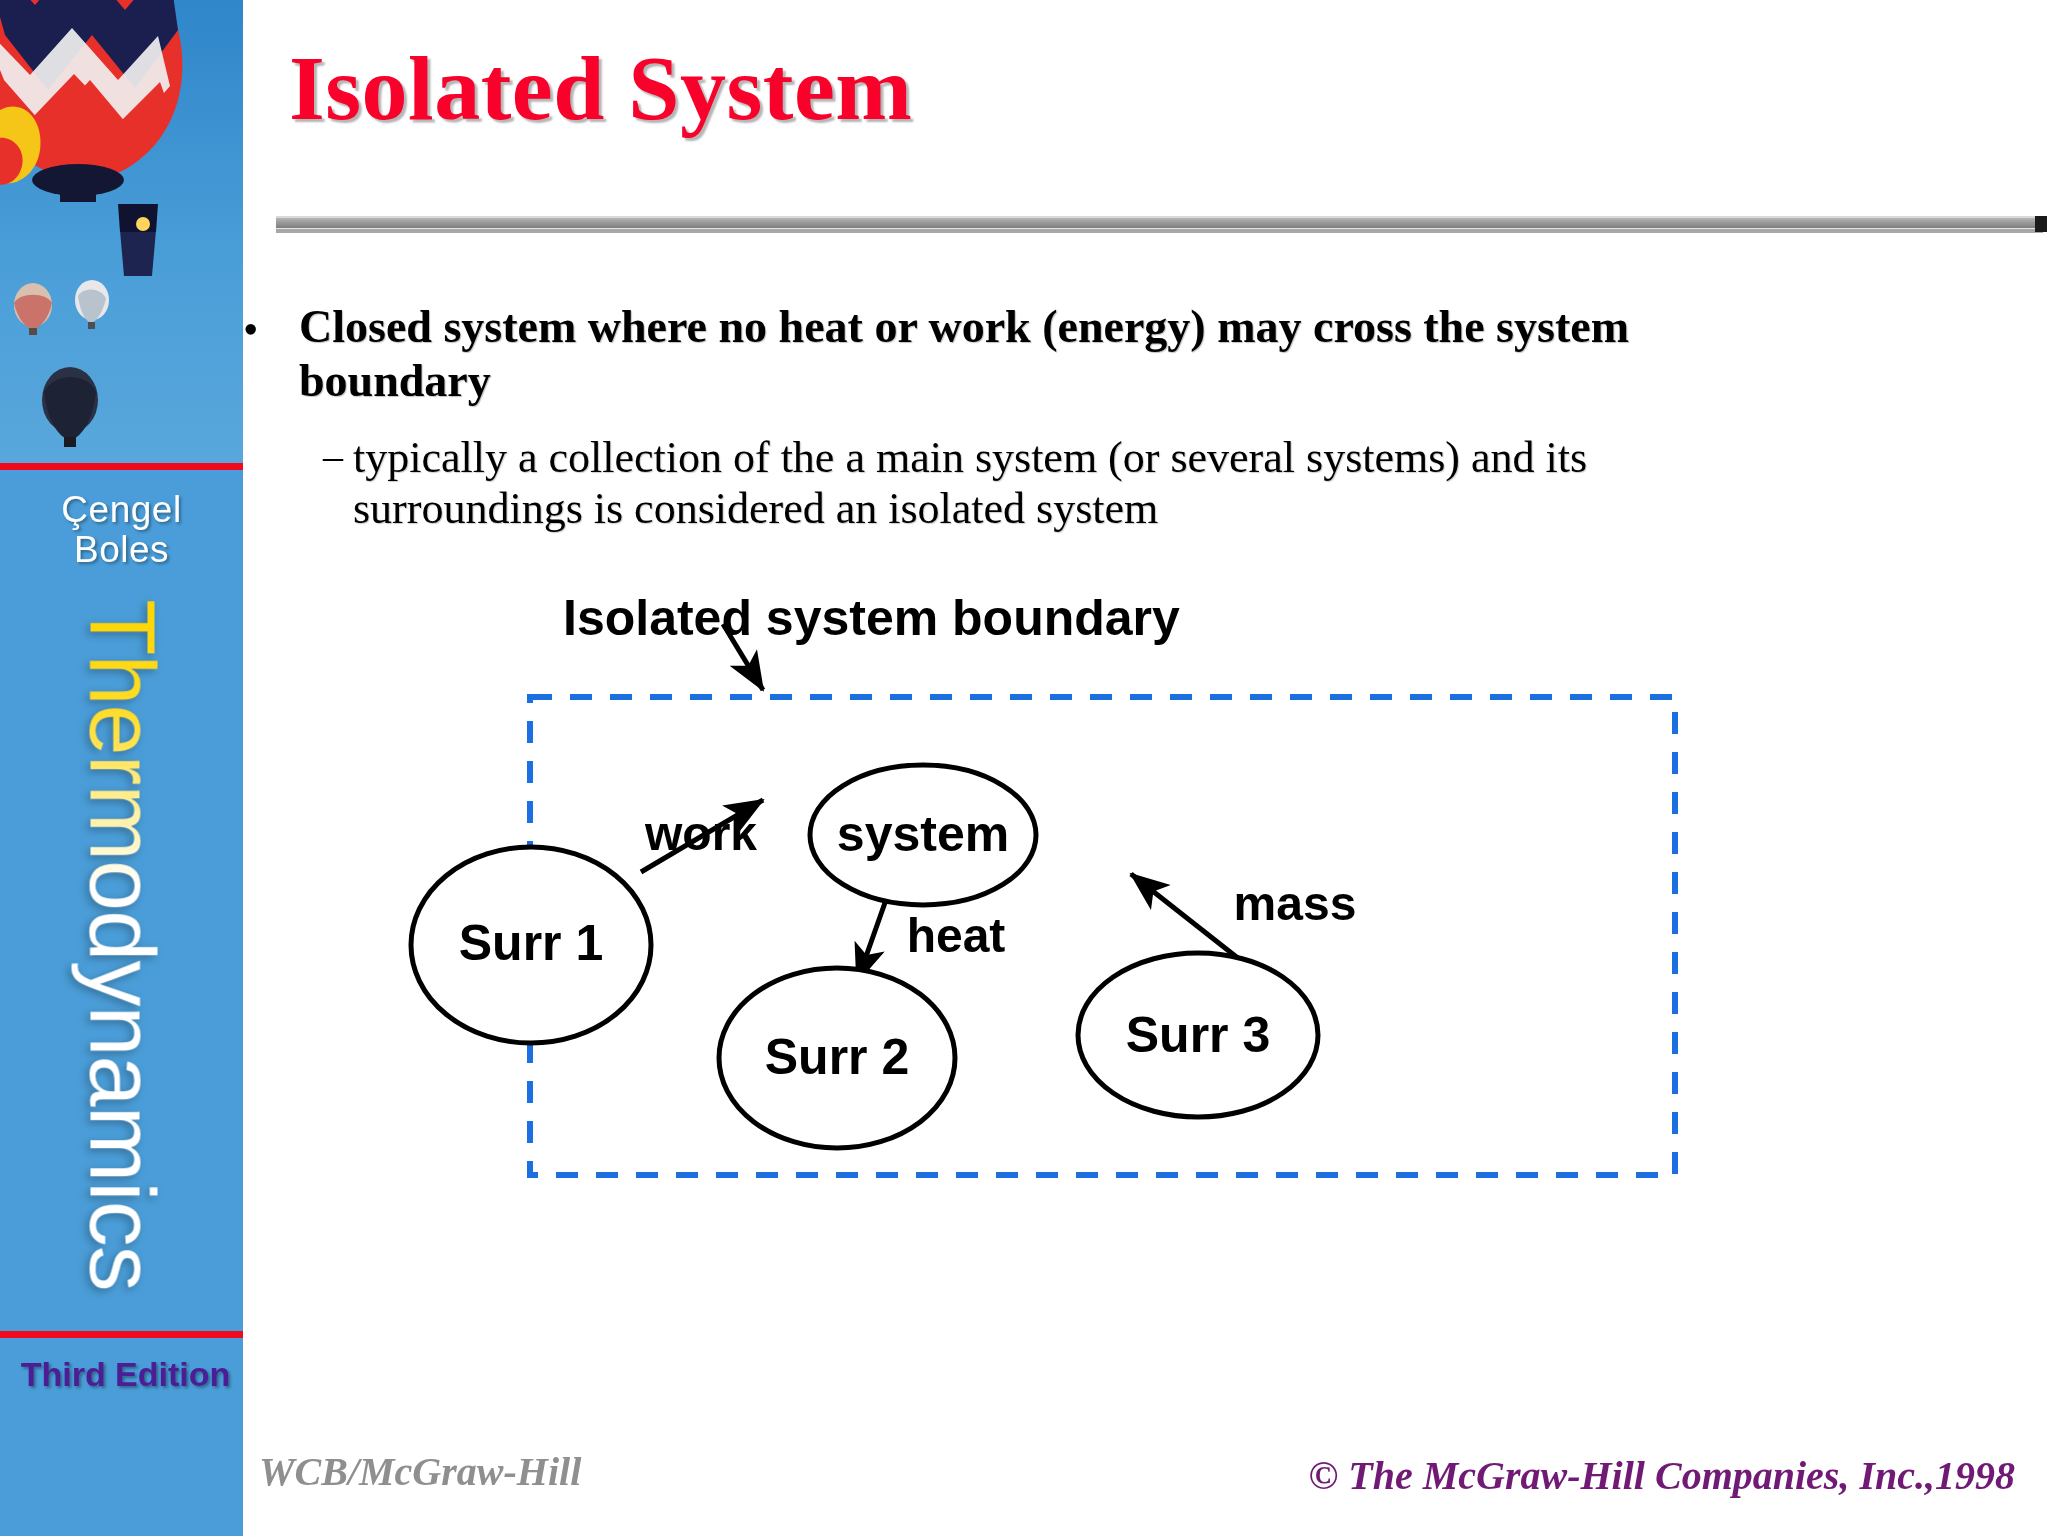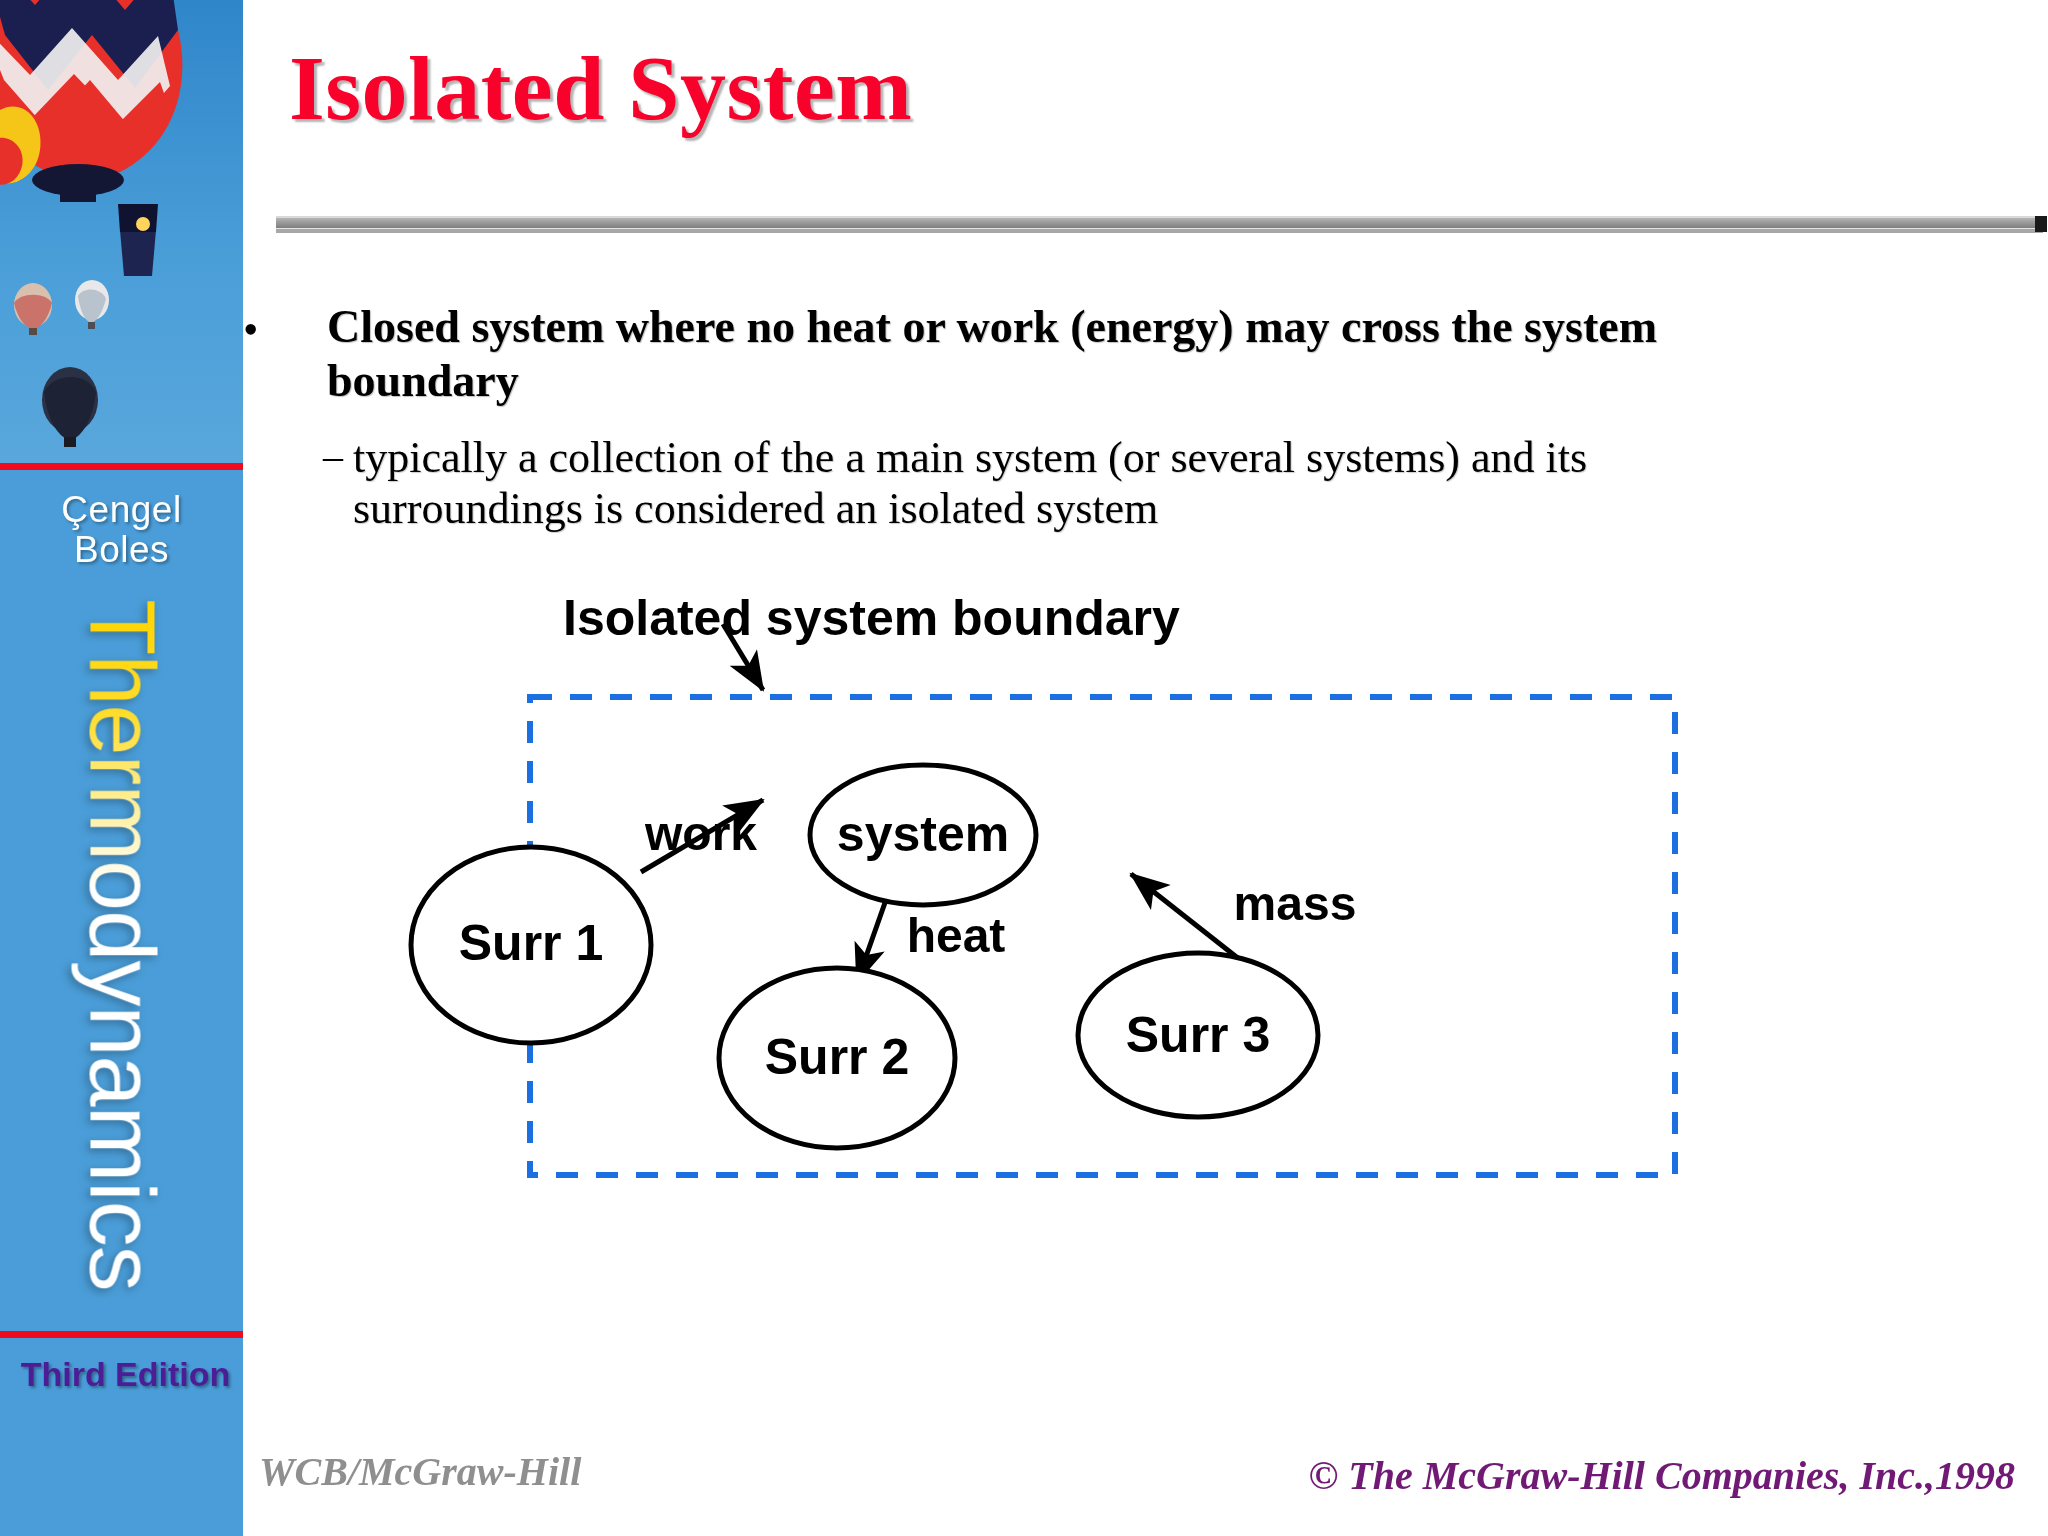--- a/index.html
+++ b/index.html
@@ -134,21 +134,21 @@
     width: 1520px;
   }
   #bullet-1 .marker {
     position: absolute;
     left: 0px; top: 8px;
     font-size: 44px;
     line-height: 1;
     color: #000;
   }
   #bullet-1 .btext {
-    margin-left: 84px;
+    margin-left: 56px;
     font-family: "Liberation Serif", serif;
     font-weight: 700;
     font-size: 46px;
     line-height: 1.18;
     color: #000000;
     text-shadow: 1px 1px 1px rgba(150,150,150,0.6);
   }
 
   #bullet-1-sub {
     position: absolute;

